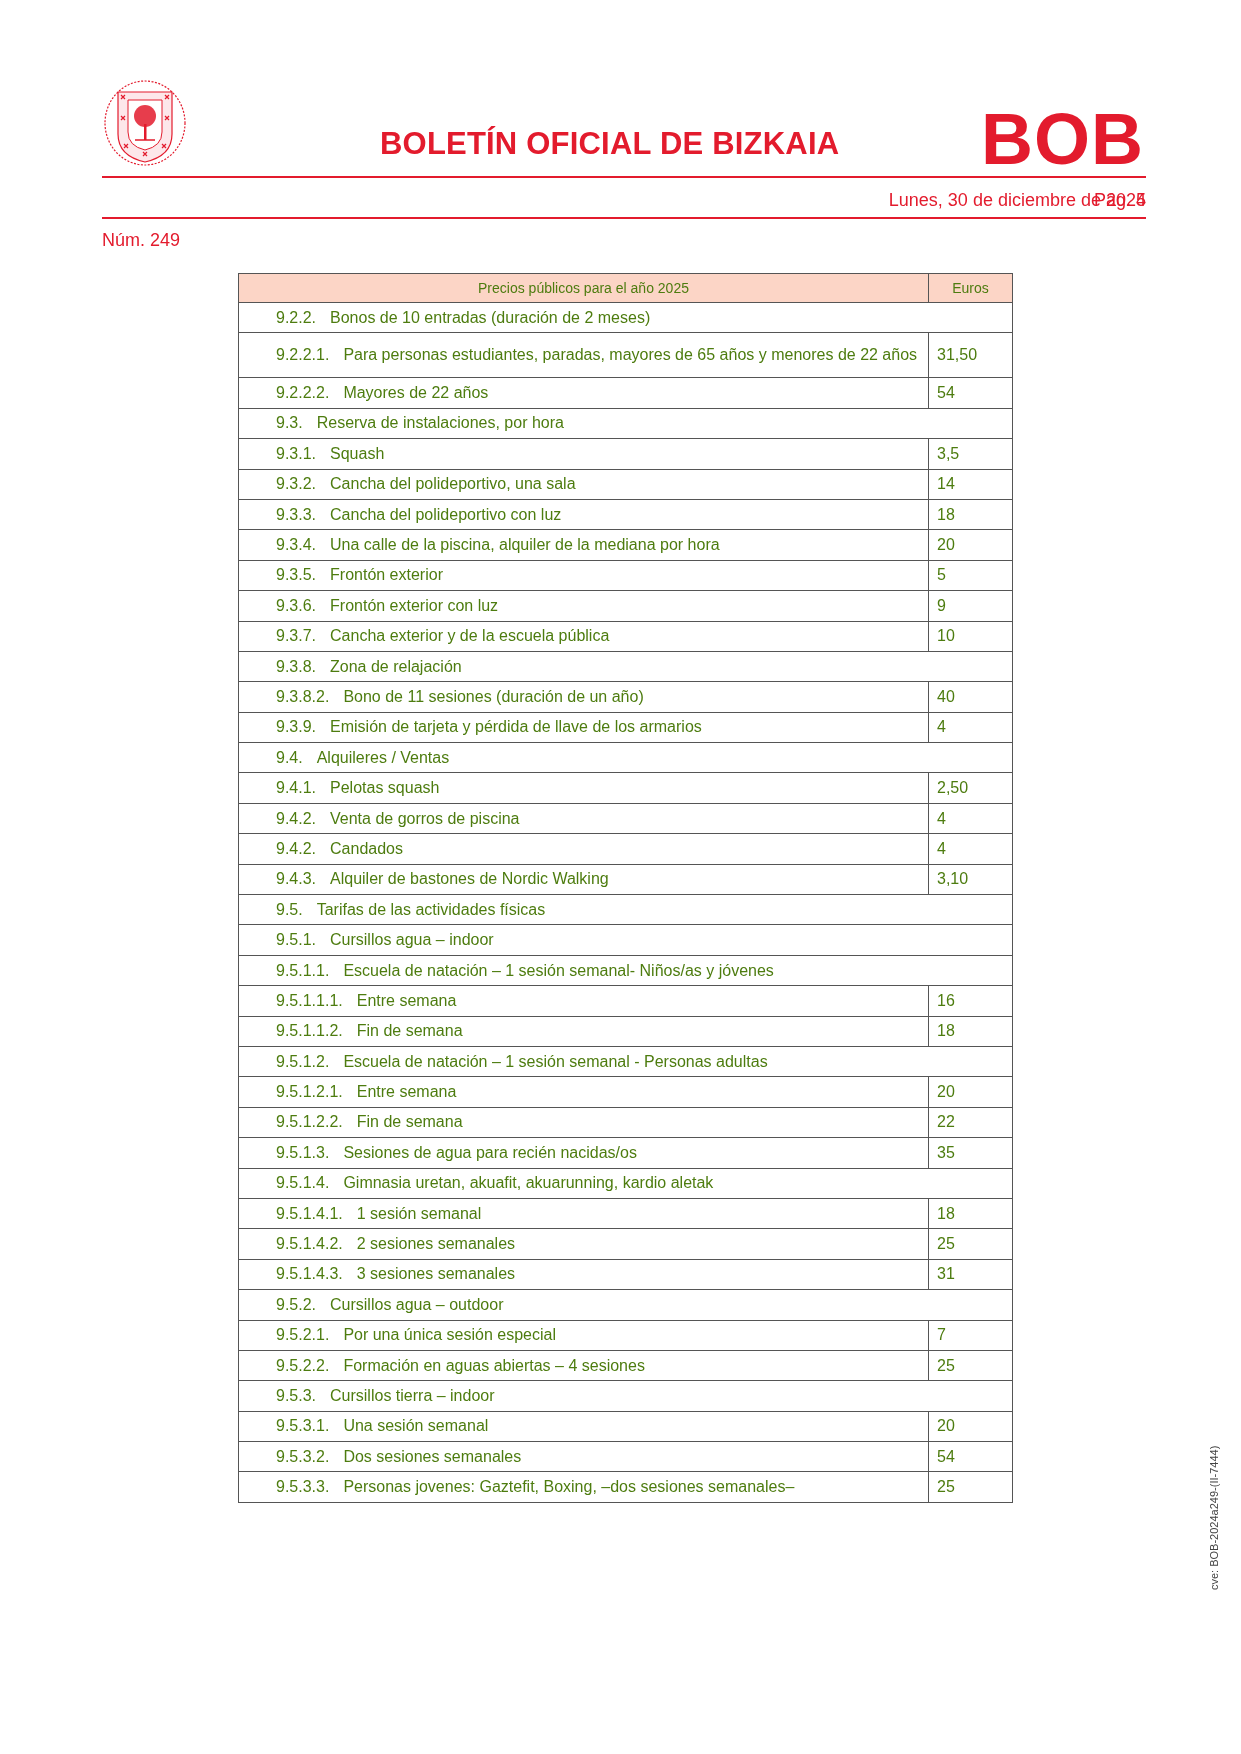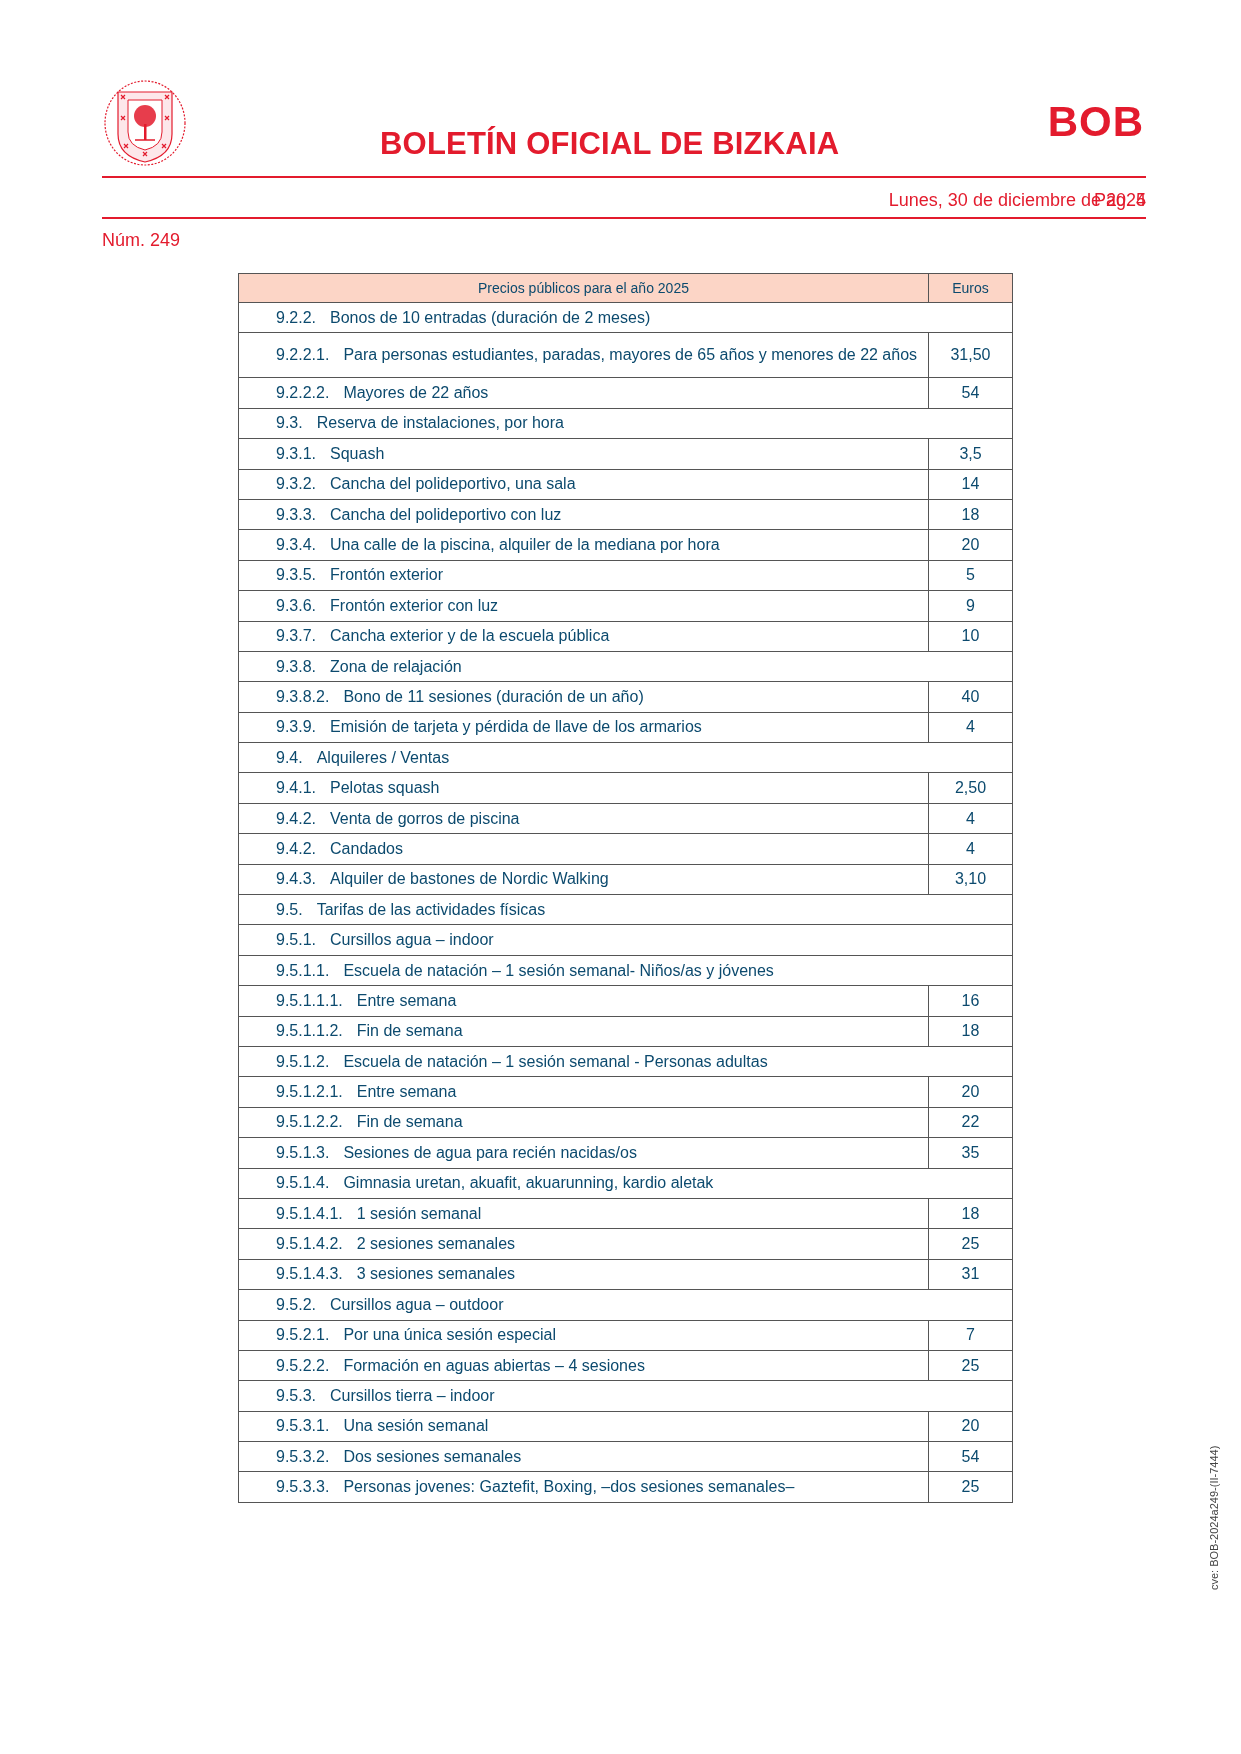--- a/index.html
+++ b/index.html
@@ -1,34 +1,34 @@
 <!DOCTYPE html>
 <html><head>
 <meta charset="utf-8">
 <style>
   html, body { margin: 0; padding: 0; background: #ffffff; }
   body { width: 1241px; height: 1754px; position: relative; overflow: hidden;
          font-family: "Liberation Sans", "DejaVu Sans", sans-serif; color: #222; }
   .header { position: absolute; left: 102px; top: 78px; width: 1044px; height: 150px; }
   .logo { position: absolute; left: 0; top: 0; width: 86px; height: 90px; }
   .title { position: absolute; left: 278px; top: 48px; font-size: 31px; font-weight: bold; color: #e31b2d; letter-spacing: 0.2px; }
-  .bob { position: absolute; right: 2px; top: 20px; font-size: 42px; font-weight: bold; color: #e31b2d; letter-spacing: 1px; text-align: center; }
+  .bob { position: absolute; right: 2px; top: 20px; font-size: 72px; font-weight: bold; color: #e31b2d; letter-spacing: 1px; text-align: center; }
   .rule1 { position: absolute; left: 0; top: 98px; width: 1044px; height: 2px; background: #e31b2d; }
   .subline { position: absolute; left: 0; top: 112px; width: 1044px; font-size: 18px; color: #e31b2d; }
   .num { position: absolute; left: 0; margin-top: 40px; }
   .date { position: absolute; left: 0; width: 1044px; text-align: right; }
   .pag { position: absolute; right: 0; }
   .rule2 { position: absolute; left: 0; top: 139px; width: 1044px; height: 2px; background: #e31b2d; }
 
   table.prices { position: absolute; left: 238px; top: 273px; width: 775px;
-                 border-collapse: collapse; font-size: 16px; color: #0c4a6e; }
+                 border-collapse: collapse; font-size: 16px; color: #4d7c0f; }
   table.prices td, table.prices th { border: 1px solid #555; padding: 0 8px; }
   table.prices th { background: #fcd5c6; font-weight: normal; font-size: 14px; height: 28px; }
   table.prices td { height: 29.4px; }
-  td.val { text-align: center; width: 67px; }
+  td.val { width: 67px; }
   .row-inner { display: flex; margin-left: 29px; }
   .row-code { flex: 0 0 auto; padding-right: 14px; }
   .row-label { flex: 1 1 auto; }
   .cve { position: absolute; left: 1208px; top: 1590px; transform: rotate(-90deg); transform-origin: left top;
          font-size: 11px; color: #444; white-space: nowrap; }
 </style>
 </head>
 <body>
 
 <div class="header">

